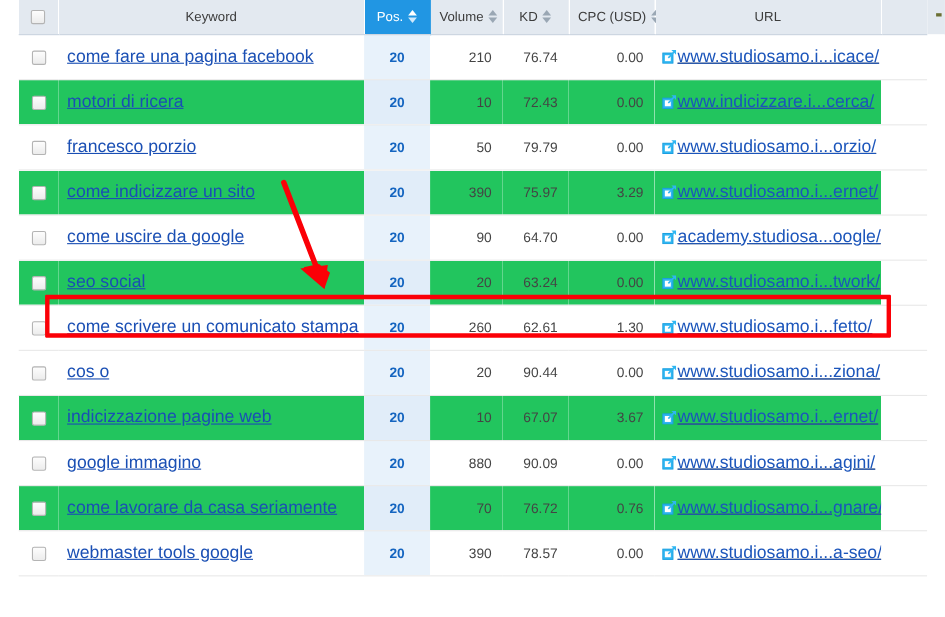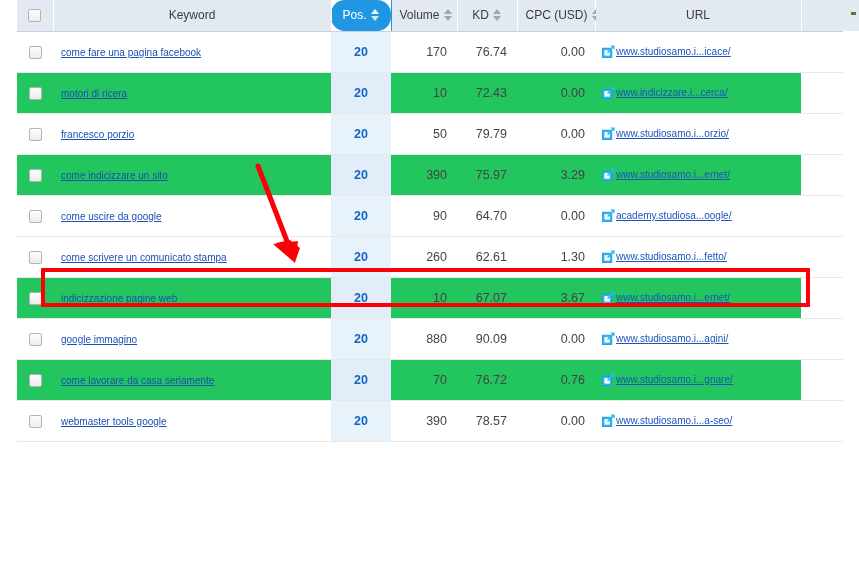--- a/index.html
+++ b/index.html
@@ -56,21 +56,20 @@
     padding: 0 8px;
     text-align: center;
     vertical-align: middle;
     white-space: nowrap;
     position: relative;
   }
   thead th.pos-head {
     background: #2196e3;
     color: #ffffff;
     border-right: 1px solid #2196e3;
-    border-radius: 14px;
   }
   thead th.tail-head {
     border-right: none;
   }
   .head-inner {
     display: inline-flex;
     align-items: center;
     justify-content: center;
     gap: 4px;
     line-height: 1;
@@ -142,21 +141,21 @@
     border-radius: 2px;
     background: linear-gradient(#fdfdfd, #ececec);
     vertical-align: middle;
     box-sizing: border-box;
   }
 
   
   a.kw, a.url {
     color: #1a4fb4;
     text-decoration: underline;
-    font-size: 10px;
+    font-size: 16px;
     cursor: pointer;
   }
   a.url { color: #1b55bb; }
 
   .url-wrap {
     display: flex;
     align-items: center;
     gap: 1px;
     text-decoration: underline;
   }
@@ -285,21 +284,21 @@
         </th>
         <th class="tail-head"></th>
       </tr>
     </thead>
 
     <tbody id="rows">
         <tr class="odd">
           <td class="check-cell"><span class="cbx"></span></td>
           <td><a class="kw">come fare una pagina facebook</a></td>
           <td class="pos-cell">20</td>
-          <td class="num-cell">170</td>
+          <td class="num-cell">210</td>
           <td class="num-cell">76.74</td>
           <td class="num-cell">0.00</td>
           <td class="url-cell">
             <span class="url-wrap">
               <svg class="ext-icon" viewBox="0 0 14 14">
                 <rect x="0.5" y="3.5" width="10" height="10" fill="#2fb6f2" stroke="#1a9fe0"></rect>
                 <rect x="2.6" y="5.6" width="5.8" height="5.8" fill="#ffffff"></rect>
                 <path d="M6 8.2 L11.6 2.4" stroke="#2fb6f2" stroke-width="1.6" fill="none"></path>
                 <polygon points="13.6,0.6 13.6,5.2 9.0,0.6" fill="#2fb6f2"></polygon>
               </svg>
@@ -381,36 +380,76 @@
                 <rect x="0.5" y="3.5" width="10" height="10" fill="#2fb6f2" stroke="#1a9fe0"></rect>
                 <rect x="2.6" y="5.6" width="5.8" height="5.8" fill="#ffffff"></rect>
                 <path d="M6 8.2 L11.6 2.4" stroke="#2fb6f2" stroke-width="1.6" fill="none"></path>
                 <polygon points="13.6,0.6 13.6,5.2 9.0,0.6" fill="#2fb6f2"></polygon>
               </svg>
               <a class="url">academy.studiosa...oogle/</a>
             </span>
           </td>
           <td class="tail-cell"></td>
         </tr>
+        <tr class="even">
+          <td class="check-cell"><span class="cbx"></span></td>
+          <td><a class="kw">seo social</a></td>
+          <td class="pos-cell">20</td>
+          <td class="num-cell">20</td>
+          <td class="num-cell">63.24</td>
+          <td class="num-cell">0.00</td>
+          <td class="url-cell">
+            <span class="url-wrap">
+              <svg class="ext-icon" viewBox="0 0 14 14">
+                <rect x="0.5" y="3.5" width="10" height="10" fill="#2fb6f2" stroke="#1a9fe0"></rect>
+                <rect x="2.6" y="5.6" width="5.8" height="5.8" fill="#ffffff"></rect>
+                <path d="M6 8.2 L11.6 2.4" stroke="#2fb6f2" stroke-width="1.6" fill="none"></path>
+                <polygon points="13.6,0.6 13.6,5.2 9.0,0.6" fill="#2fb6f2"></polygon>
+              </svg>
+              <a class="url">www.studiosamo.i...twork/</a>
+            </span>
+          </td>
+          <td class="tail-cell"></td>
+        </tr>
         <tr class="odd">
           <td class="check-cell"><span class="cbx"></span></td>
           <td><a class="kw">come scrivere un comunicato stampa</a></td>
           <td class="pos-cell">20</td>
           <td class="num-cell">260</td>
           <td class="num-cell">62.61</td>
           <td class="num-cell">1.30</td>
           <td class="url-cell">
             <span class="url-wrap">
               <svg class="ext-icon" viewBox="0 0 14 14">
                 <rect x="0.5" y="3.5" width="10" height="10" fill="#2fb6f2" stroke="#1a9fe0"></rect>
                 <rect x="2.6" y="5.6" width="5.8" height="5.8" fill="#ffffff"></rect>
                 <path d="M6 8.2 L11.6 2.4" stroke="#2fb6f2" stroke-width="1.6" fill="none"></path>
                 <polygon points="13.6,0.6 13.6,5.2 9.0,0.6" fill="#2fb6f2"></polygon>
               </svg>
               <a class="url">www.studiosamo.i...fetto/</a>
+            </span>
+          </td>
+          <td class="tail-cell"></td>
+        </tr>
+        <tr class="odd">
+          <td class="check-cell"><span class="cbx"></span></td>
+          <td><a class="kw">cos o</a></td>
+          <td class="pos-cell">20</td>
+          <td class="num-cell">20</td>
+          <td class="num-cell">90.44</td>
+          <td class="num-cell">0.00</td>
+          <td class="url-cell">
+            <span class="url-wrap">
+              <svg class="ext-icon" viewBox="0 0 14 14">
+                <rect x="0.5" y="3.5" width="10" height="10" fill="#2fb6f2" stroke="#1a9fe0"></rect>
+                <rect x="2.6" y="5.6" width="5.8" height="5.8" fill="#ffffff"></rect>
+                <path d="M6 8.2 L11.6 2.4" stroke="#2fb6f2" stroke-width="1.6" fill="none"></path>
+                <polygon points="13.6,0.6 13.6,5.2 9.0,0.6" fill="#2fb6f2"></polygon>
+              </svg>
+              <a class="url">www.studiosamo.i...ziona/</a>
             </span>
           </td>
           <td class="tail-cell"></td>
         </tr>
         <tr class="even">
           <td class="check-cell"><span class="cbx"></span></td>
           <td><a class="kw">indicizzazione pagine web</a></td>
           <td class="pos-cell">20</td>
           <td class="num-cell">10</td>
           <td class="num-cell">67.07</td>

